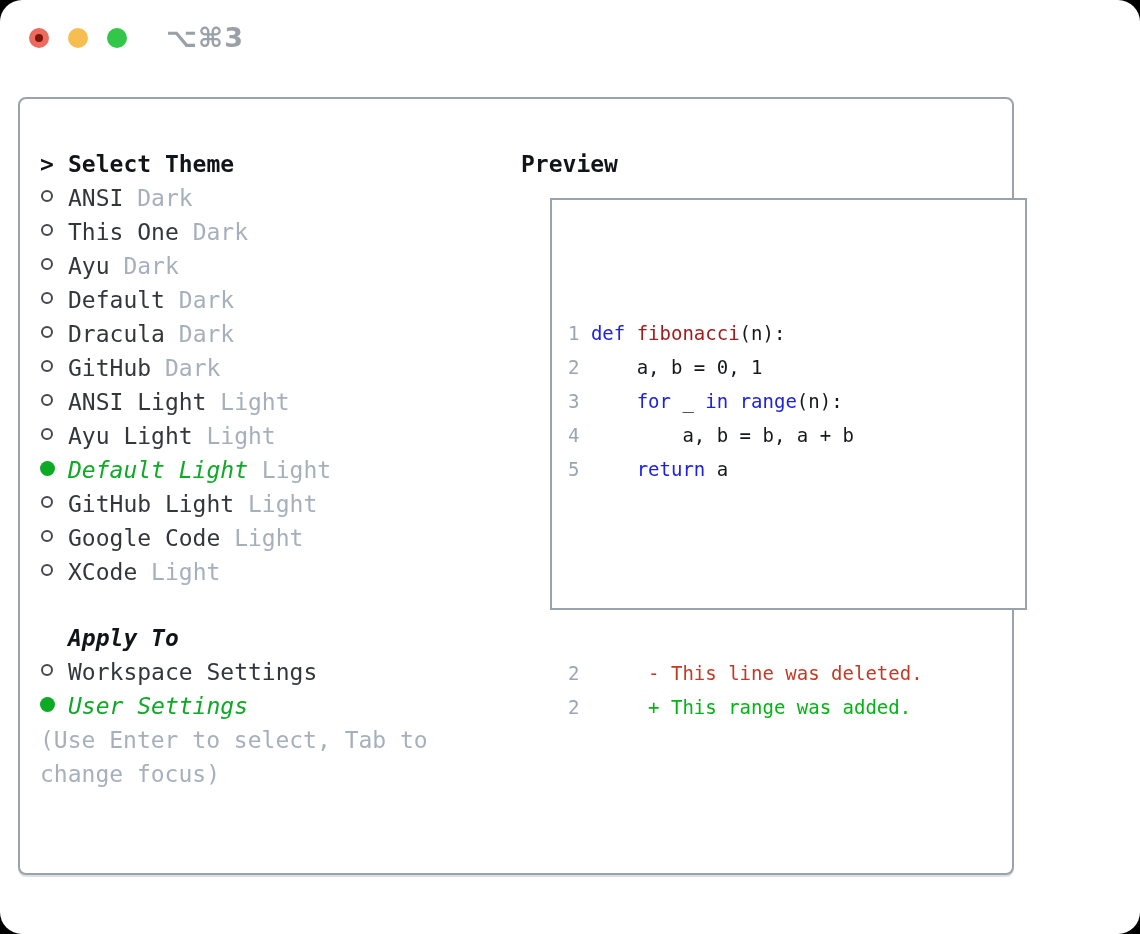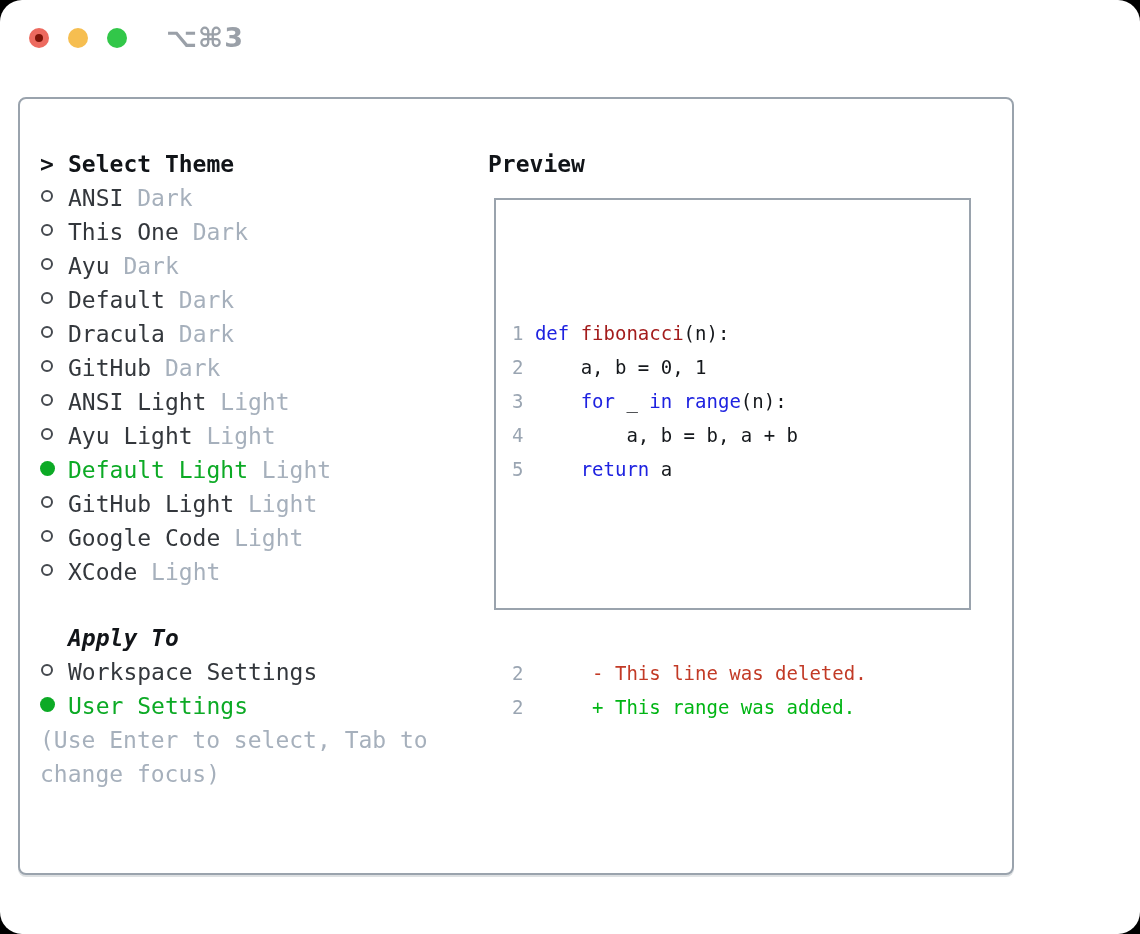--- a/index.html
+++ b/index.html
@@ -31,28 +31,28 @@
   .mkcol{display:inline-block;width:28px;flex:0 0 28px;position:relative;}
   .list-header,.apply-header{font-weight:bold;color:var(--header-fg);}
   .apply-header{margin-top:32px;padding-left:28px;font-style:italic;}
   .caret{color:var(--header-fg);font-weight:bold;}
   .radio{
     position:absolute;left:1px;top:9px;width:12px;height:12px;border-radius:50%;
     border:2px solid var(--radio-stroke);box-sizing:border-box;
   }
   .radio.sel{border:none;width:15px;height:15px;top:8px;left:0;background:var(--accent-green);}
   .nm{color:var(--item-fg);}
-  .nm.sel{color:var(--accent-green);}
+  .nm.sel{color:var(--accent-green);font-style:italic;}
   .vt{color:var(--tag-gray);white-space:pre;}
   .help{width:432px;color:var(--tag-gray);}
   
-  .right-col{position:absolute;left:468px;top:48px;width:500px;}
+  .right-col{position:absolute;left:501px;top:48px;width:500px;}
   .preview-header{font-size:23px;line-height:34px;font-weight:bold;color:var(--header-fg);}
   .preview-box{
-    margin-top:17px;margin-left:6px;width:477px;height:412px;box-sizing:border-box;
+    margin-top:17px;margin-left:29px;width:477px;height:412px;box-sizing:border-box;
     border:2px solid var(--border-gray);background:#fff;
     padding:48px 0 0 16px;font-size:19px;line-height:34px;white-space:pre;
   }
   .cline,.dline{white-space:pre;}
   .ln{display:inline-block;width:2ch;color:var(--linenum-gray);}
   .c-kw{color:var(--keyword-blue);}
   .c-fn{color:var(--function-red);}
   .c-pl{color:var(--code-fg);}
   .blank-line{height:34px;}
   .t-context{color:var(--context-gray);}

